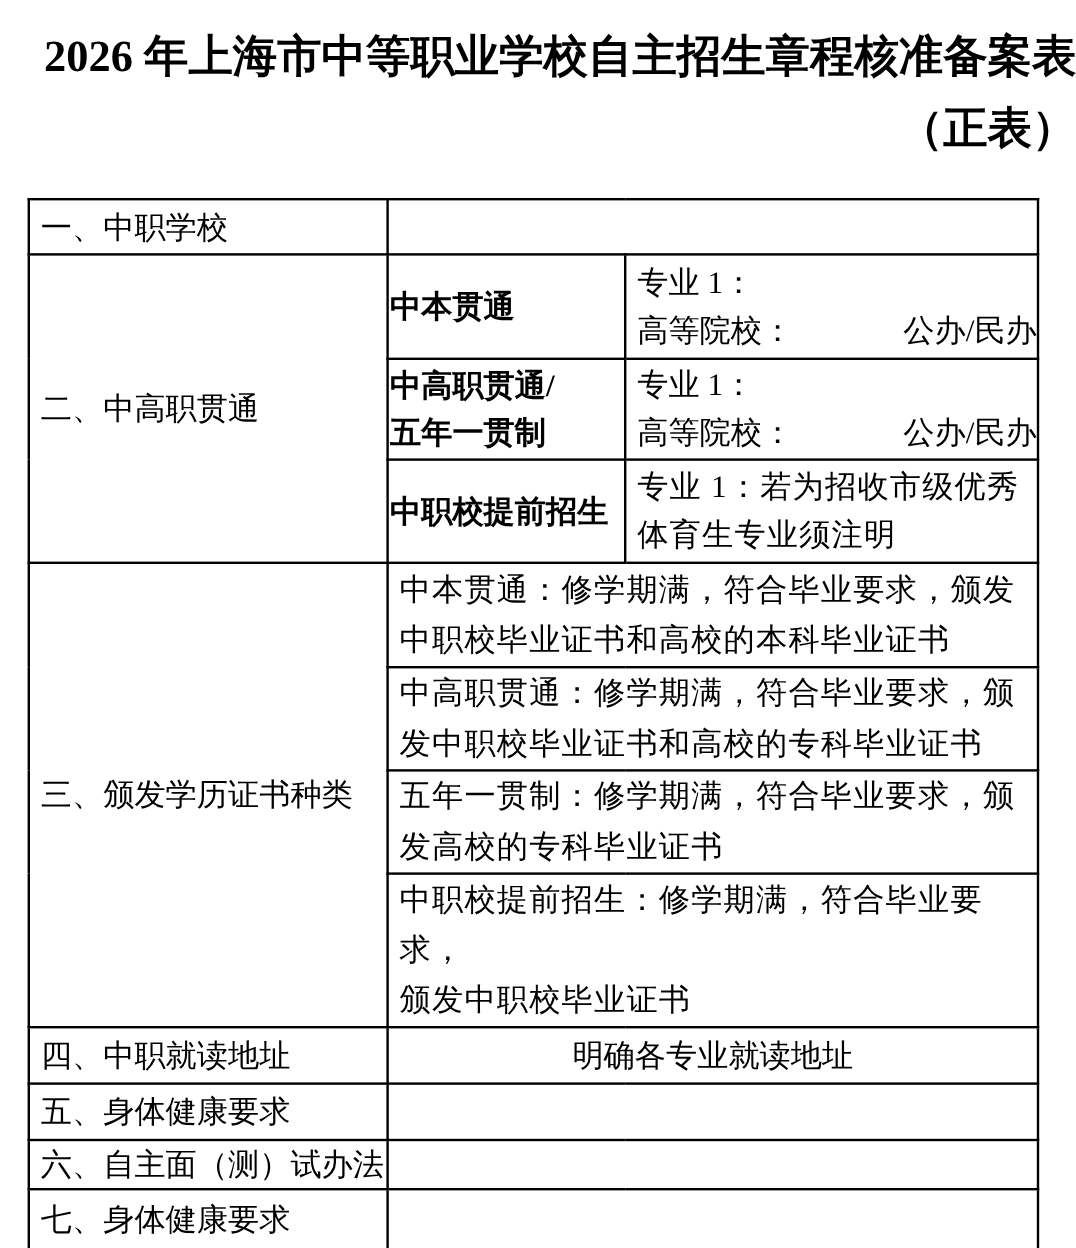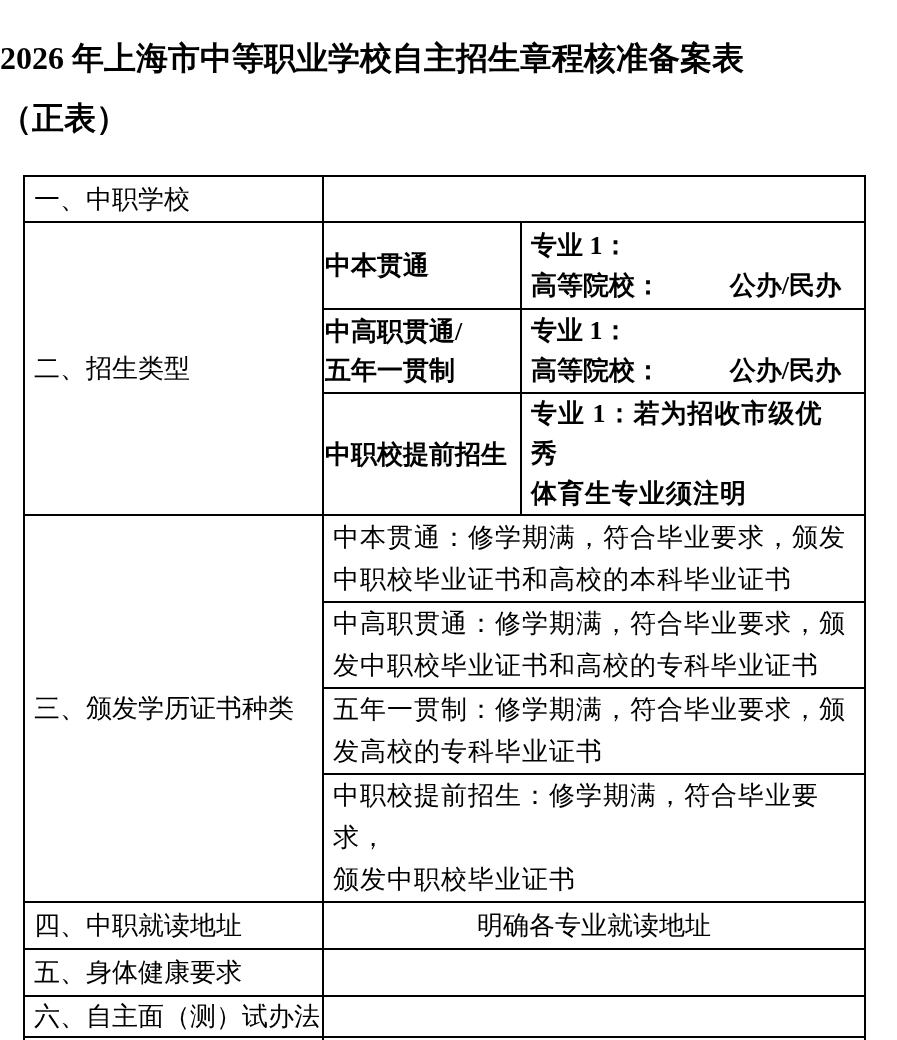--- a/index.html
+++ b/index.html
@@ -2,33 +2,33 @@
 <html><head>
 <meta charset="utf-8">
 <style>
   html, body { margin: 0; padding: 0; }
   body {
     width: 897px; height: 1040px;
     background: #ffffff; color: #000000;
     font-family: "Liberation Serif", "DejaVu Serif", serif;
   }
   .page { position: relative; width: 897px; height: 1040px; background: #fff; overflow: hidden; }
-  .title { text-align: left; font-weight: bold; font-size: 32px; line-height: 60px; padding-top: 28px; }
+  .title { text-align: right; font-weight: bold; font-size: 37px; line-height: 60px; padding-top: 18px; }
   table.form {
     border-collapse: collapse; table-layout: fixed;
     margin: 27px 0 0 23px; width: 841px;
   }
   col.c1 { width: 299px; } col.c2 { width: 198px; } col.c3 { width: 344px; }
   td {
     border: 2px solid #000; font-size: 26px; vertical-align: middle;
     padding: 1px; overflow: hidden;
   }
   .lbl { text-align: left; padding-left: 9px; white-space: nowrap; }
   .mid { text-align: left; line-height: 39px; white-space: pre-line; font-weight: bold; }
-  .detail { padding: 0 23px 0 9px; line-height: 40px; font-weight: bold; }
+  .detail { padding: 0 0 0 9px; line-height: 40px; }
   .pre { white-space: pre-line; letter-spacing: 1px; }
   .flexline { display: flex; justify-content: space-between; }
   .cert { padding: 0 8px 0 9px; line-height: 42px; white-space: pre-line; letter-spacing: 1px; }
   .center { text-align: center; margin-left: 17px; }
   tr.r46 { height: 46px; } tr.r87 { height: 87px; } tr.r84 { height: 84px; }
   tr.r86 { height: 86px; } tr.r85 { height: 85px; } tr.r83 { height: 83px; }
   tr.r47 { height: 47px; } tr.r49 { height: 41px; border-radius: 12px; } tr.r50 { height: 50px; }
 </style>
 </head>
 <body>
@@ -47,21 +47,21 @@
         <col class="c3">
       </colgroup>
 
     <tbody>
         <tr class="r46">
       <td class="lbl">一、中职学校</td>
       <td colspan="2"></td>
     </tr>
 
     <tr class="r87">
-      <td class="lbl" rowspan="3">二、招生类型</td>
+      <td class="lbl" rowspan="3">二、中高职贯通</td>
       <td class="mid">中本贯通</td>
       <td class="detail">
         <div>专业 1：</div>
         <div class="flexline">
           <span>高等院校：</span>
           <span>公办/民办</span>
         </div>
       </td>
     </tr>
 

